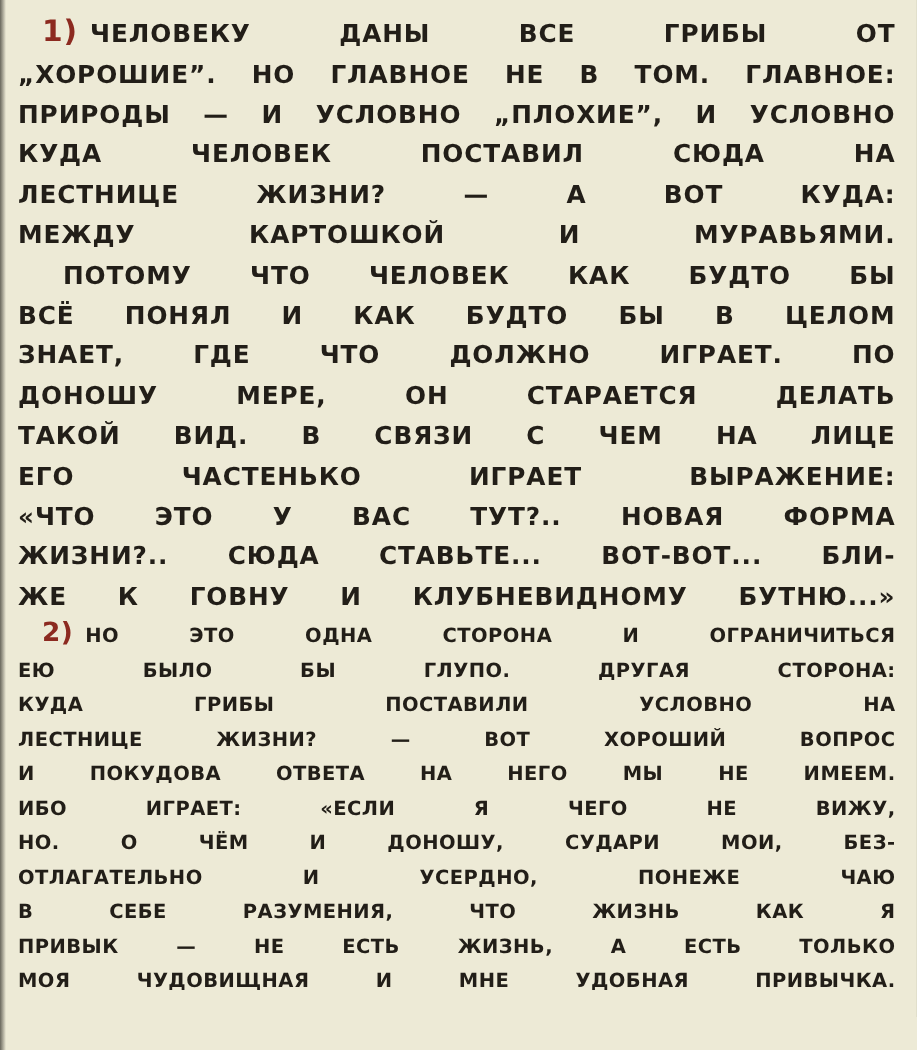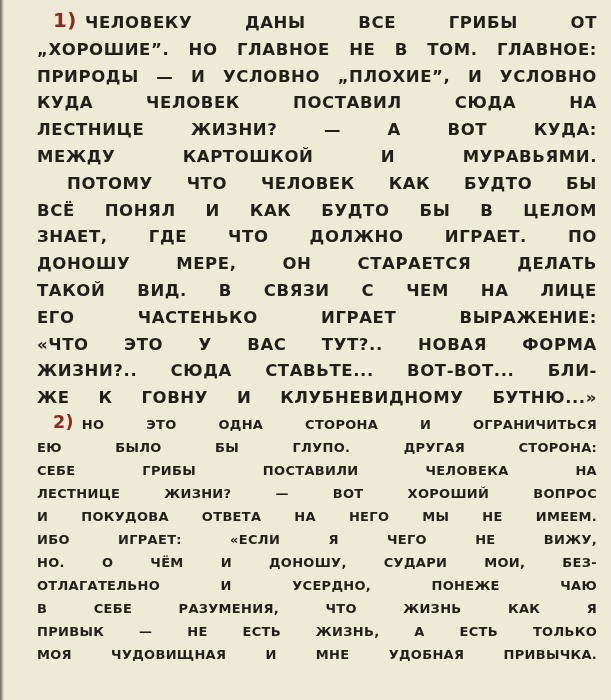--- a/index.html
+++ b/index.html
@@ -21,21 +21,21 @@
     padding: 9px 14px 0 12px;
   }
   
   .scan-edge {
     position: absolute;
     left: 0; top: 0; bottom: 0;
     width: 4px;
     background: linear-gradient(to right, rgba(35,33,28,0.65), rgba(35,33,28,0));
     pointer-events: none;
   }
-  .para { display: block; margin-left: 25px; }
+  .para { display: block; }
   .line {
     text-align: justify;
     -moz-text-align-last: justify;
     text-align-last: justify;
     white-space: nowrap;
     overflow: hidden;
   }
   .para-1 .line {
     font-size: 16.5px;
     line-height: 26.8px;
@@ -81,21 +81,21 @@
     <div class="line">«ЧТО ЭТО У ВАС ТУТ?.. НОВАЯ ФОРМА</div>
     <div class="line">ЖИЗНИ?.. СЮДА СТАВЬТЕ... ВОТ-ВОТ... БЛИ-</div>
     <div class="line">ЖЕ К ГОВНУ И КЛУБНЕВИДНОМУ БУТНЮ...»</div>
   </section>
 
   <section class="para para-2">
     <div class="line first">
       <span class="marker">2)</span><span>НО ЭТО ОДНА СТОРОНА И ОГРАНИЧИТЬСЯ</span>
     </div>
     <div class="line">ЕЮ БЫЛО БЫ ГЛУПО. ДРУГАЯ СТОРОНА:</div>
-    <div class="line">СЕБЕ ГРИБЫ ПОСТАВИЛИ ЧЕЛОВЕКА НА</div>
+    <div class="line">КУДА ГРИБЫ ПОСТАВИЛИ УСЛОВНО НА</div>
     <div class="line">ЛЕСТНИЦЕ ЖИЗНИ? — ВОТ ХОРОШИЙ ВОПРОС</div>
     <div class="line">И ПОКУДОВА ОТВЕТА НА НЕГО МЫ НЕ ИМЕЕМ.</div>
     <div class="line">ИБО ИГРАЕТ: «ЕСЛИ Я ЧЕГО НЕ ВИЖУ,</div>
     <div class="line">НО. О ЧЁМ И ДОНОШУ, СУДАРИ МОИ, БЕЗ-</div>
     <div class="line">ОТЛАГАТЕЛЬНО И УСЕРДНО, ПОНЕЖЕ ЧАЮ</div>
     <div class="line">В СЕБЕ РАЗУМЕНИЯ, ЧТО ЖИЗНЬ КАК Я</div>
     <div class="line">ПРИВЫК — НЕ ЕСТЬ ЖИЗНЬ, А ЕСТЬ ТОЛЬКО</div>
     <div class="line">МОЯ ЧУДОВИЩНАЯ И МНЕ УДОБНАЯ ПРИВЫЧКА.</div>
   </section>
 </div>

